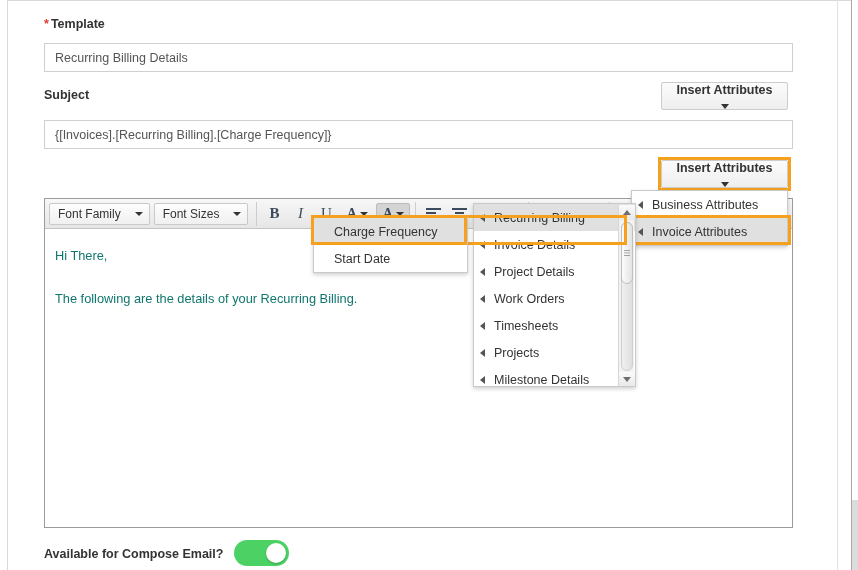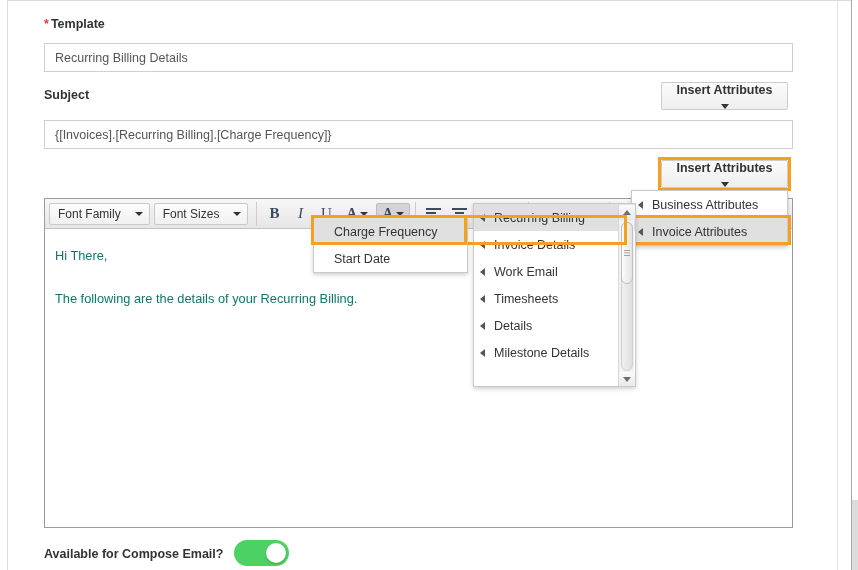--- a/index.html
+++ b/index.html
@@ -432,29 +432,33 @@
     <div class="menu-item selected">
       <span class="sub-arrow"></span>
       <span>Recurring Billing</span>
     </div>
     <div class="menu-item">
       <span class="sub-arrow"></span>
       <span>Invoice Details</span>
     </div>
     <div class="menu-item">
       <span class="sub-arrow"></span>
-      <span>Work Email</span>
+      <span>Project Details</span>
+    </div>
+    <div class="menu-item">
+      <span class="sub-arrow"></span>
+      <span>Work Orders</span>
     </div>
     <div class="menu-item">
       <span class="sub-arrow"></span>
       <span>Timesheets</span>
     </div>
     <div class="menu-item">
       <span class="sub-arrow"></span>
-      <span>Details</span>
+      <span>Projects</span>
     </div>
     <div class="menu-item">
       <span class="sub-arrow"></span>
       <span>Milestone Details</span>
     </div>
 
     <div class="menu-scroll" style="height:182px;">
       <div class="sb-arrow">
         <span class="tri-up"></span>
       </div>

